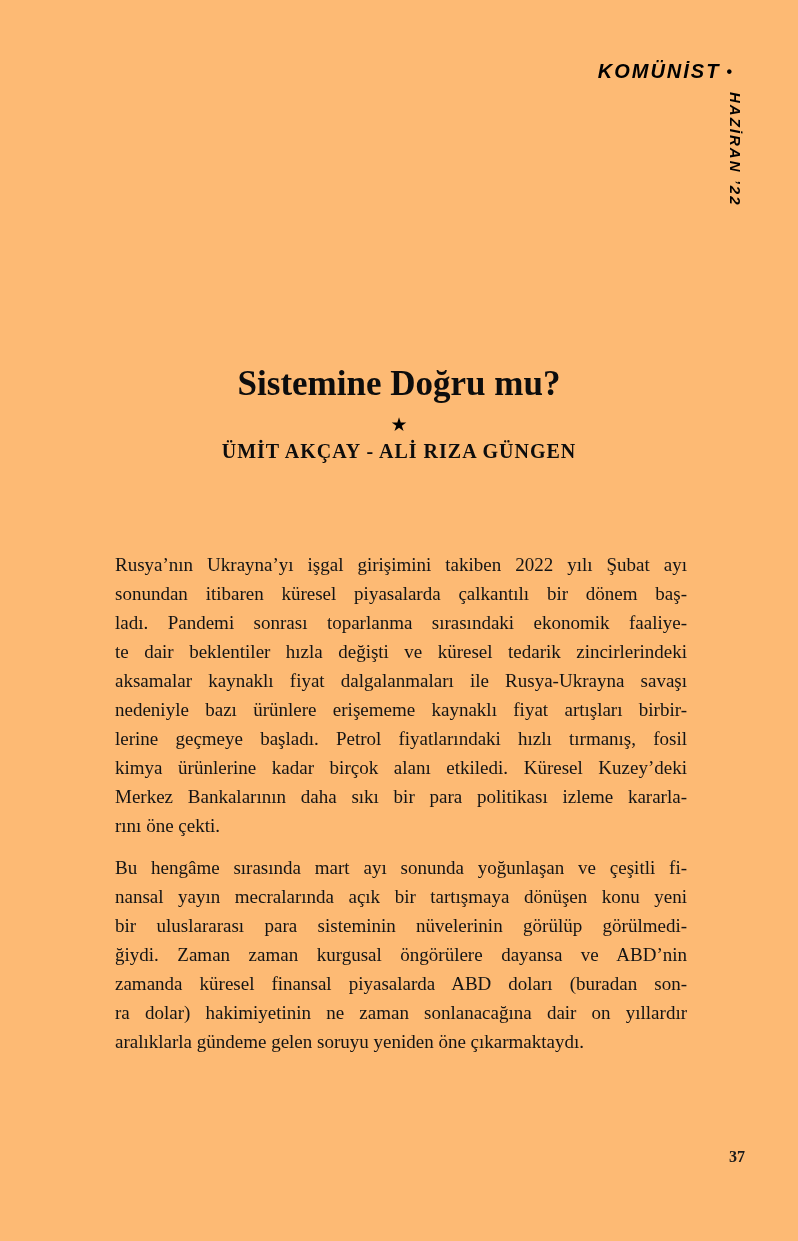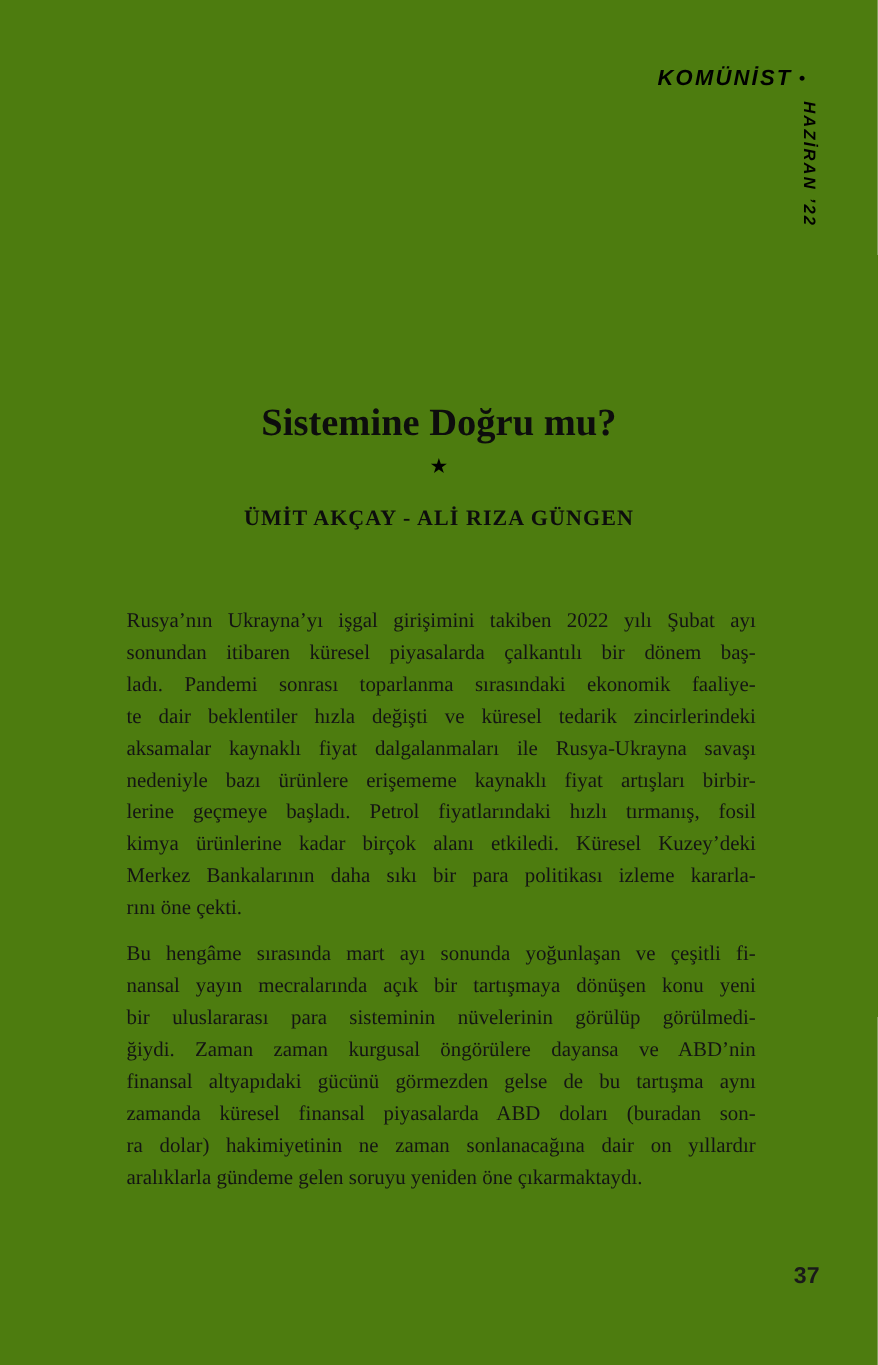--- a/index.html
+++ b/index.html
@@ -5,21 +5,21 @@
   html, body {
     margin: 0;
     padding: 0;
     background: #e8e8e8;
   }
   .page {
     position: relative;
     width: 798px;
     height: 1241px;
     margin: 0 auto;
-    background: #4d7c0f;
+    background: #fdba74;
     color: #111111;
     overflow: hidden;
   }
 
   
   .masthead {
     position: absolute;
     top: 60px;
     right: 66px;
     font-family: "Liberation Sans", sans-serif;
@@ -69,21 +69,21 @@
     color: #0d0d0d;
     margin: 0;
   }
   .star-divider {
     margin-top: 7px;
     font-size: 19px;
     line-height: 22px;
     color: #000000;
   }
   .authors {
-    margin-top: 24px;
+    margin-top: 4px;
     font-family: "Liberation Serif", serif;
     font-weight: 700;
     font-size: 20px;
     letter-spacing: 1px;
     color: #0d0d0d;
   }
 
   
   .article-body {
     position: absolute;
@@ -103,23 +103,23 @@
   }
   .paragraph .line:last-child {
     text-align-last: left;
   }
 
   
   .page-number {
     position: absolute;
     top: 1148px;
     right: 53px;
-    font-family: Liberation Sans, sans-serif;
+    font-family: Liberation Serif, serif;
     font-weight: 700;
-    font-size: 21px;
+    font-size: 16px;
     color: #1a1a1a;
   }
 </style>
 </head>
 <body>
 
 <div class="page">
 
   <div class="masthead">
     <span>KOMÜNİST</span><span class="bullet">•</span>
@@ -147,21 +147,20 @@
         <div class="line">lerine geçmeye başladı. Petrol fiyatlarındaki hızlı tırmanış, fosil</div>
         <div class="line">kimya ürünlerine kadar birçok alanı etkiledi. Küresel Kuzey’deki</div>
         <div class="line">Merkez Bankalarının daha sıkı bir para politikası izleme kararla-</div>
         <div class="line">rını öne çekti.</div>
       </div>
       <div class="paragraph">
         <div class="line">Bu hengâme sırasında mart ayı sonunda yoğunlaşan ve çeşitli fi-</div>
         <div class="line">nansal yayın mecralarında açık bir tartışmaya dönüşen konu yeni</div>
         <div class="line">bir uluslararası para sisteminin nüvelerinin görülüp görülmedi-</div>
         <div class="line">ğiydi. Zaman zaman kurgusal öngörülere dayansa ve ABD’nin</div>
-        <div class="line">finansal altyapıdaki gücünü görmezden gelse de bu tartışma aynı</div>
         <div class="line">zamanda küresel finansal piyasalarda ABD doları (buradan son-</div>
         <div class="line">ra dolar) hakimiyetinin ne zaman sonlanacağına dair on yıllardır</div>
         <div class="line">aralıklarla gündeme gelen soruyu yeniden öne çıkarmaktaydı.</div>
       </div>
     </div>
 
   <div class="page-number">37</div>
 
 </div>
 

